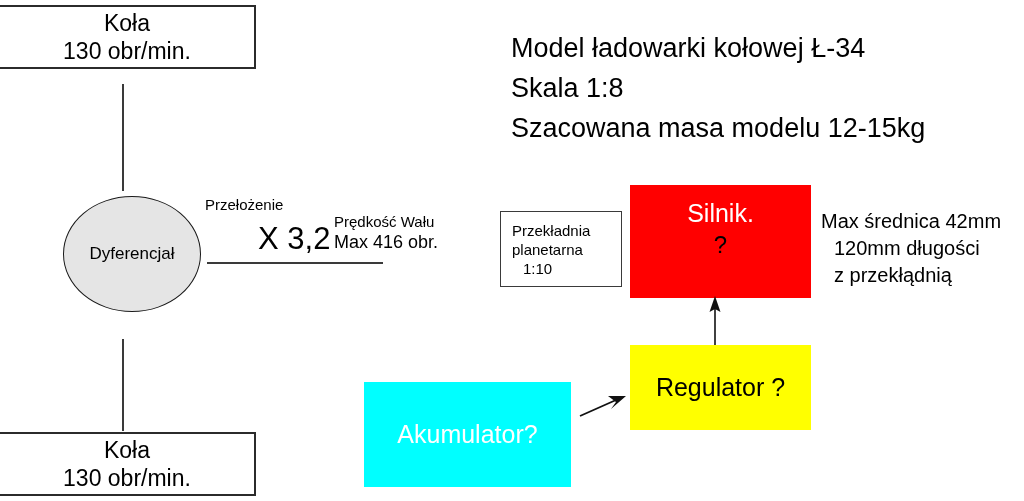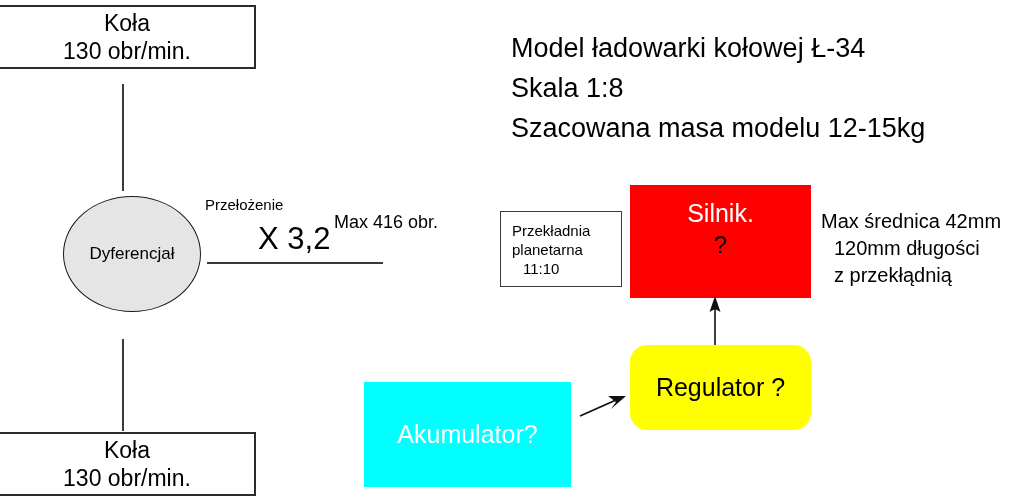--- a/index.html
+++ b/index.html
@@ -121,21 +121,20 @@
     font-size: 24px;
     line-height: 30px;
     margin-top: 2px;
   }
   .reg-box {
     left: 630px;
     top: 345px;
     width: 181px;
     height: 85px;
     background: #ffff00;
-    border-radius: 17px;
   }
   .reg-box span {
     color: #000000;
     font-size: 25px;
   }
   .acc-box {
     left: 364px;
     top: 382px;
     width: 207px;
     height: 105px;
@@ -210,29 +209,30 @@
   <div class="abs vline" style="left:122px; top:339px; height:92px;"></div>
 
   <div class="abs circle">
     <span>Dyferencjał</span>
   </div>
 
   <div class="abs txt lbl-ratio-cap">Przełożenie</div>
   <div class="abs txt lbl-ratio-val">X 3,2</div>
 
   <div class="abs lbl-shaft">
+    <div>Prędkość Wału</div>
     <div class="big">Max 416 obr.</div>
   </div>
 
   <div class="abs hline" style="left:207px; top:262px; width:176px;"></div>
 
   <div class="abs wbox plan-box">
     <div>Przekładnia</div>
     <div>planetarna</div>
-    <div class="pl3">11:10</div>
+    <div class="pl3">1:10</div>
   </div>
 
   <div class="abs cbox motor-box">
     <div class="m1">Silnik.</div>
     <div class="m2">?</div>
   </div>
 
   <div class="abs lbl-motor-spec">
     <div>Max średnica 42mm</div>
     <div class="indent">120mm długości</div>

